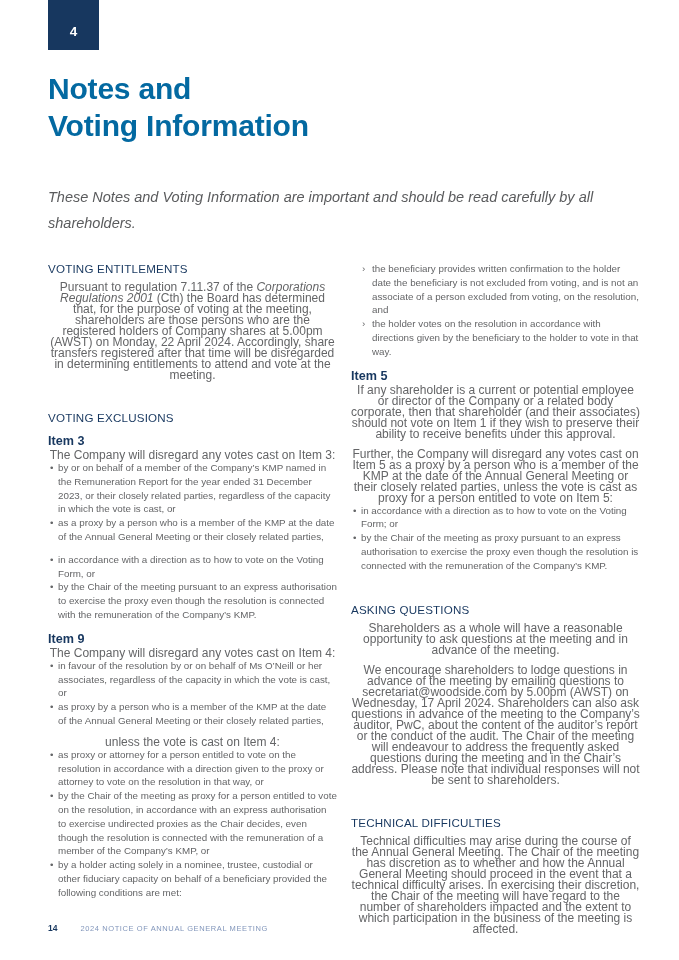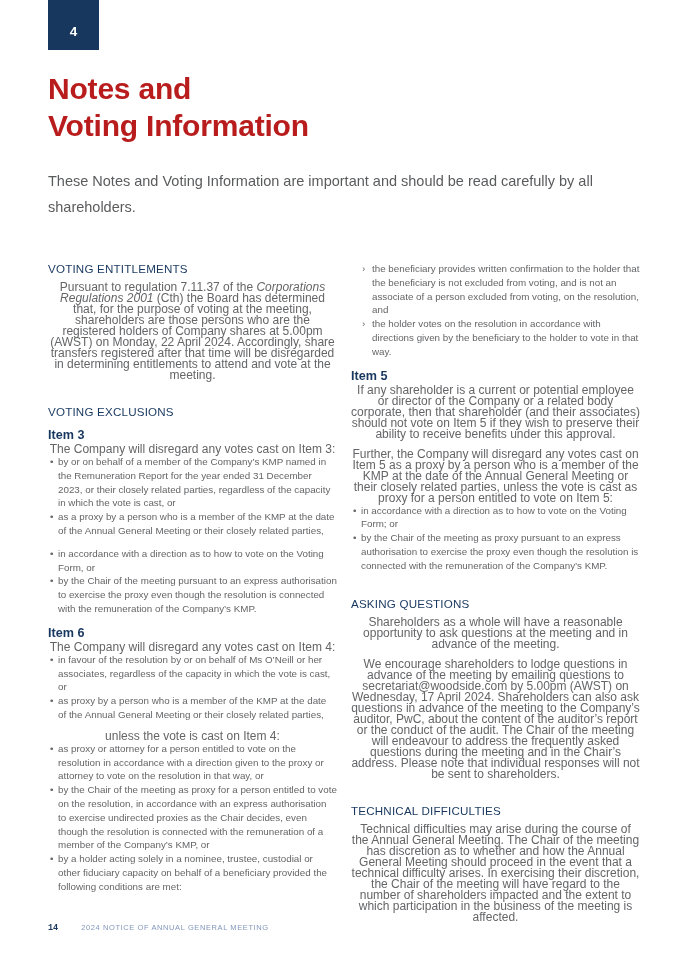--- a/index.html
+++ b/index.html
@@ -14,37 +14,37 @@
     position: absolute; left: 48px; top: 0;
     width: 51px; height: 50px;
     background: #17375f;
     color: #ffffff;
     display: flex; align-items: center; justify-content: center;
     padding-top: 12px;
     font-size: 13.5px; font-weight: 700;
   }
   .page-title {
     position: absolute; left: 48px; top: 70px;
-    color: #b91c1c;
+    color: #0369a1;
     font-size: 30px; font-weight: 700;
     line-height: 37px; letter-spacing: -0.2px;
   }
   .page-subtitle {
-    position: absolute; left: 48px; top: 168px;
+    position: absolute; left: 48px; top: 184px;
     width: 575px;
     color: #5a5b5d;
-    font-size: 14.5px; line-height: 26px;
+    font-size: 14.5px; line-height: 26px; font-style: italic;
   }
   .columns {
     position: absolute; left: 48px; top: 262px;
     width: 592px;
     display: flex; gap: 14px;
   }
   .column { width: 289px; }
-  .doc-section { margin-top: 24px; }
+  .doc-section { margin-top: 30px; }
   .doc-section:first-child { margin-top: 0; }
   .section-heading {
     color: #17375f;
     font-size: 11.6px; font-weight: 400;
     letter-spacing: 0.2px;
     margin: 0 0 7px 0;
   }
   .item-subheading {
     color: #17375f;
     font-size: 12.6px; font-weight: 700;
@@ -68,21 +68,21 @@
   ul.blist li { display: flex; align-items: flex-start; }
   ul.dot li .marker { flex: none; width: 10px; padding-left: 2px; }
   ul.chevron li { padding-left: 11px; }
   ul.chevron li .marker { flex: none; width: 10px; }
   ul.blist .li-text { flex: 1; }
   .footer {
     position: absolute; left: 48px; top: 923px;
     display: flex; align-items: baseline;
   }
   .page-number {
-    color: #17375f; font-size: 8.5px; font-weight: 700; font-family: Liberation Mono, monospace;
+    color: #17375f; font-size: 8.5px; font-weight: 700;
   }
   .footer-text {
     color: #8296bb; font-size: 7.5px;
     letter-spacing: 0.6px;
     margin-left: 23px;
   }
 </style>
 </head>
 <body>
 
@@ -120,21 +120,21 @@
         <ul class="blist dot">
           <li>
             <span class="marker">•</span>
             <span class="li-text">in accordance with a direction as to how to vote on the Voting Form, or</span>
           </li>
           <li>
             <span class="marker">•</span>
             <span class="li-text">by the Chair of the meeting pursuant to an express authorisation to exercise the proxy even though the resolution is connected with the remuneration of the Company’s KMP.</span>
           </li>
         </ul>
-        <h4 class="item-subheading">Item 6</h4>
+        <h4 class="item-subheading">Item 9</h4>
         <p class="body tight"><span>The Company will disregard any votes cast on Item 4:</span></p>
         <ul class="blist dot">
           <li>
             <span class="marker">•</span>
             <span class="li-text">in favour of the resolution by or on behalf of Ms O’Neill or her associates, regardless of the capacity in which the vote is cast, or</span>
           </li>
           <li>
             <span class="marker">•</span>
             <span class="li-text">as proxy by a person who is a member of the KMP at the date of the Annual General Meeting or their closely related parties,</span>
           </li>
@@ -154,29 +154,29 @@
             <span class="li-text">by a holder acting solely in a nominee, trustee, custodial or other fiduciary capacity on behalf of a beneficiary provided the following conditions are met:</span>
           </li>
         </ul>
       </section>
     </div>
   <div class="column">
       <section class="doc-section">
         <ul class="blist chevron">
           <li>
             <span class="marker">›</span>
-            <span class="li-text">the beneficiary provides written confirmation to the holder that the beneficiary is not excluded from voting, and is not an associate of a person excluded from voting, on the resolution, and</span>
+            <span class="li-text">the beneficiary provides written confirmation to the holder date the beneficiary is not excluded from voting, and is not an associate of a person excluded from voting, on the resolution, and</span>
           </li>
           <li>
             <span class="marker">›</span>
             <span class="li-text">the holder votes on the resolution in accordance with directions given by the beneficiary to the holder to vote in that way.</span>
           </li>
         </ul>
         <h4 class="item-subheading">Item 5</h4>
-        <p class="body"><span>If any shareholder is a current or potential employee or director of the Company or a related body corporate, then that shareholder (and their associates) should not vote on Item 5 if they wish to preserve their ability to receive benefits under this approval.</span></p>
+        <p class="body"><span>If any shareholder is a current or potential employee or director of the Company or a related body corporate, then that shareholder (and their associates) should not vote on Item 1 if they wish to preserve their ability to receive benefits under this approval.</span></p>
         <p class="body tight"><span>Further, the Company will disregard any votes cast on Item 5 as a proxy by a person who is a member of the KMP at the date of the Annual General Meeting or their closely related parties, unless the vote is cast as proxy for a person entitled to vote on Item 5:</span></p>
         <ul class="blist dot">
           <li>
             <span class="marker">•</span>
             <span class="li-text">in accordance with a direction as to how to vote on the Voting Form; or</span>
           </li>
           <li>
             <span class="marker">•</span>
             <span class="li-text">by the Chair of the meeting as proxy pursuant to an express authorisation to exercise the proxy even though the resolution is connected with the remuneration of the Company’s KMP.</span>
           </li>

